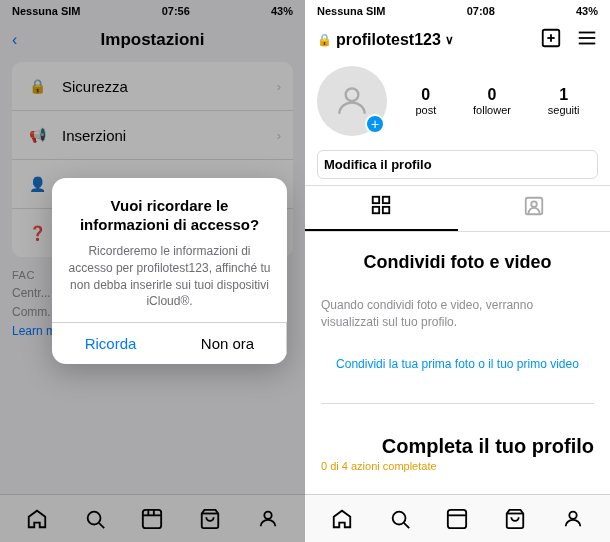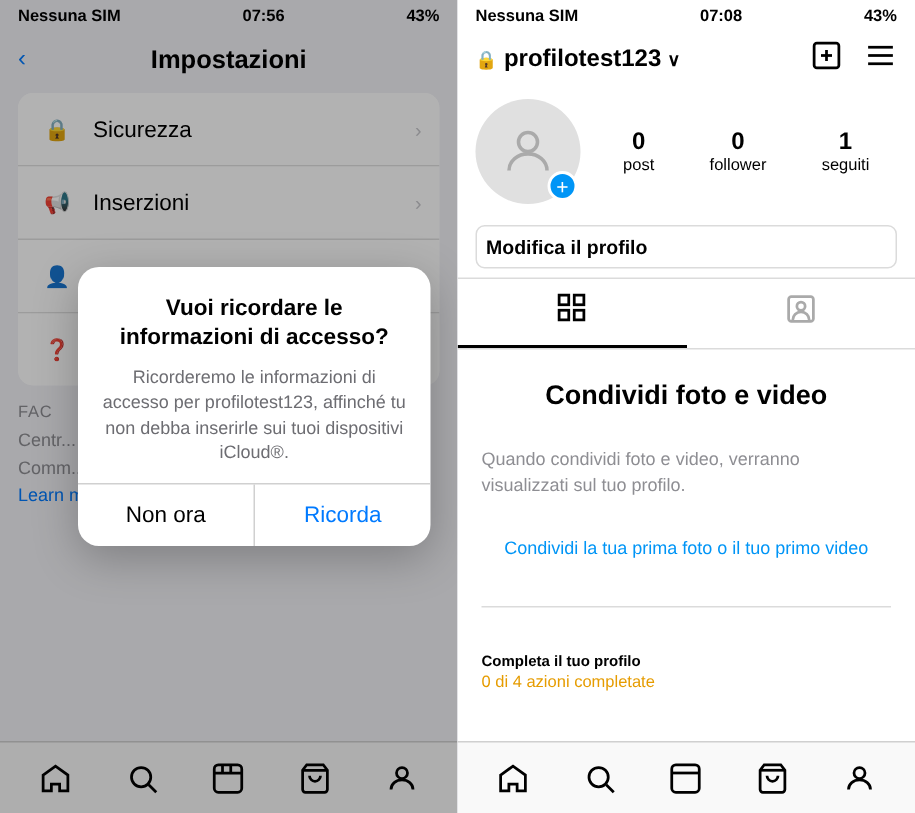--- a/index.html
+++ b/index.html
@@ -436,24 +436,25 @@
       height: 0.5px;
       background: #dbdbdb;
       margin: 8px 0;
     }
 
     .complete-profile {
       width: 100%;
     }
 
     .complete-title {
-      font-size: 10px;
+      font-size: 20px;
       font-weight: 600;
       color: #000;
       margin-bottom: 2px;
+      text-align: right;
     }
 
     .complete-progress {
       font-size: 11px;
       color: #e69c00;
     }
 
     .profile-actions {
       display: flex;
       gap: 20px;
@@ -579,22 +580,22 @@
     </div>
   </div>
 
   <div class="dialog-overlay">
     <div class="dialog">
       <div class="dialog-content">
         <div class="dialog-title">Vuoi ricordare le informazioni di accesso?</div>
         <div class="dialog-message">Ricorderemo le informazioni di accesso per profilotest123, affinché tu non debba inserirle sui tuoi dispositivi iCloud®.</div>
       </div>
       <div class="dialog-buttons">
+        <div class="dialog-btn dialog-btn-confirm">Ricorda</div>
         <div class="dialog-btn dialog-btn-cancel">Non ora</div>
-        <div class="dialog-btn dialog-btn-confirm">Ricorda</div>
       </div>
     </div>
   </div>
 </div>
 
 <div class="right-panel">
 
   <div class="right-status-bar">
     <span>Nessuna SIM</span>
     <span>07:08</span>

